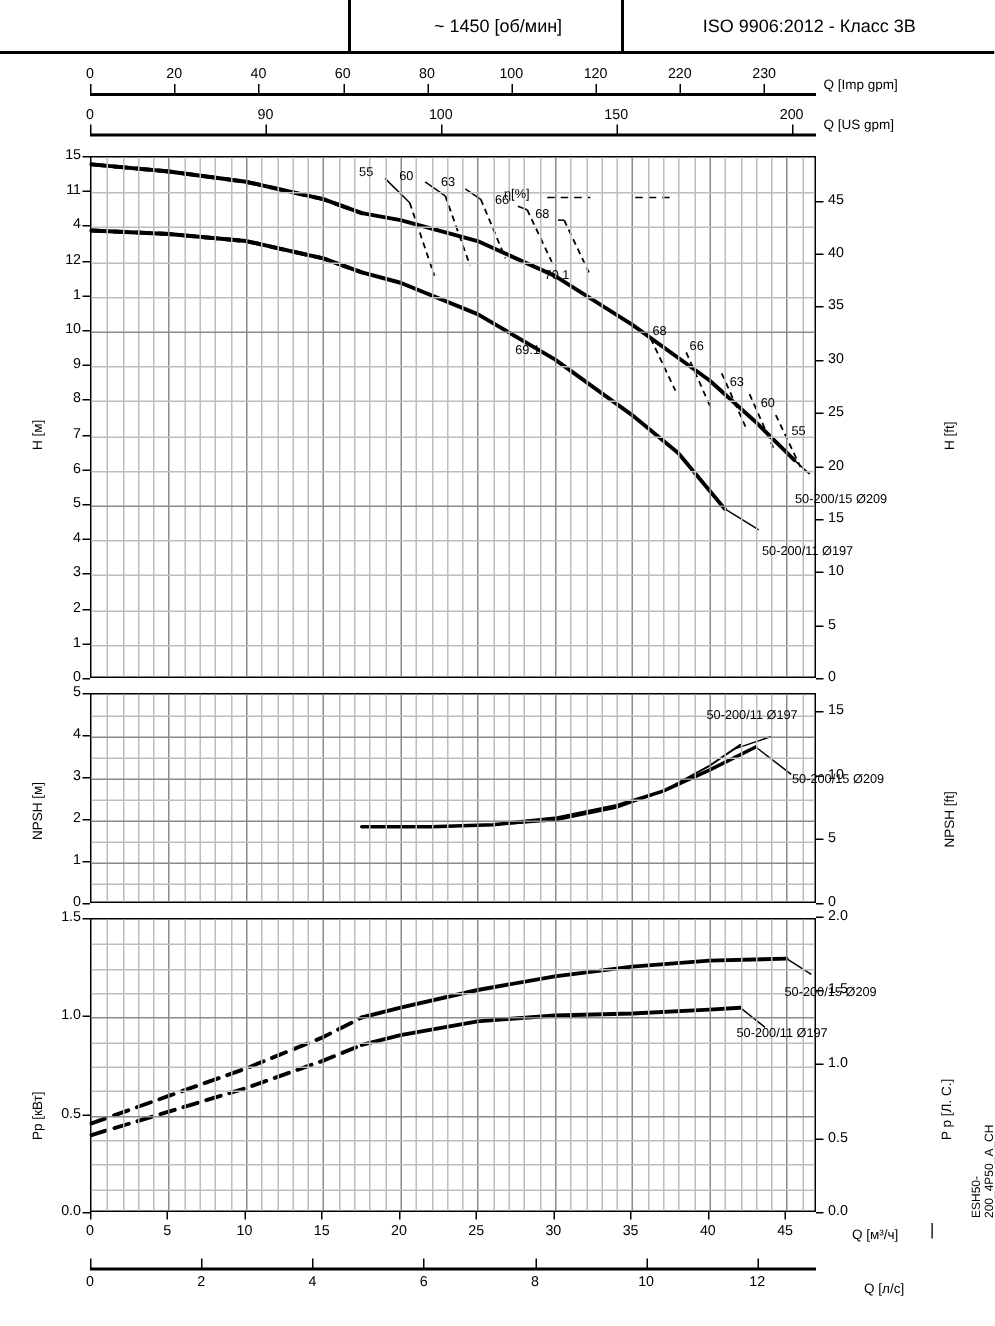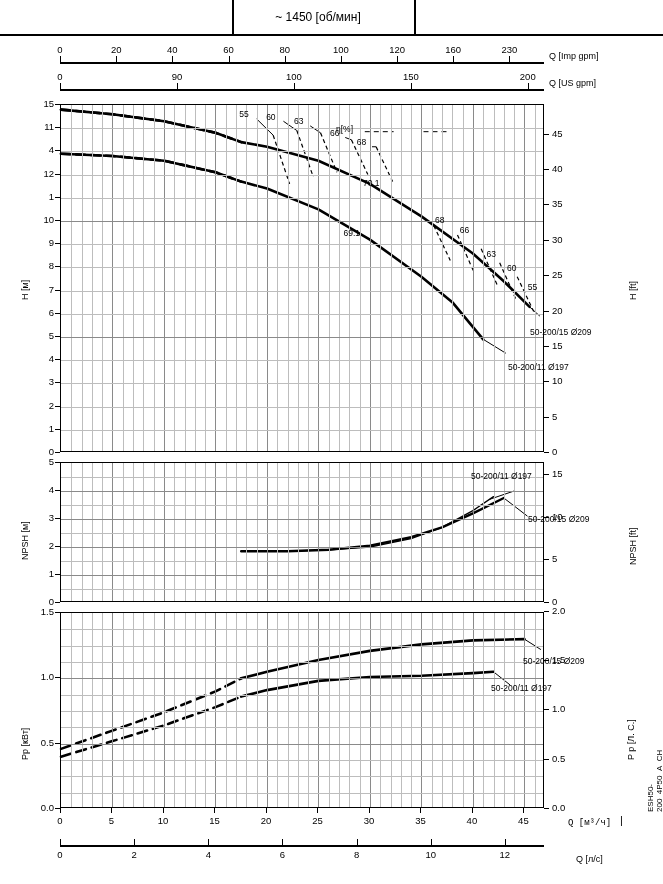--- a/index.html
+++ b/index.html
@@ -32,21 +32,22 @@
   .vcode{position:absolute;font-size:8px;}
 </style>
 </head>
 <body>
 
 <div class="page">
 
   <div class="header">
     <div class="hdr-sep" style="left:232px;"></div>
     <div class="hdr-sep" style="left:414px;"></div>
-    <div class="hdr-cell" style="left:228px;width:180px;font-size:12px;">~ 1450 [об/мин]</div>
+    <div class="hdr-cell" style="left:242px;width:180px;font-size:12px;">~ 1450 [об/мин]</div>
+    <div class="hdr-cell" style="left:416px;width:247px;font-size:12px;">ISO 9906:2012 - Класс 3B</div>
   </div>
 
   <div style="position:absolute;left:60px;top:62px;width:484px;height:1.5px;background:#000;"></div>
 
   <div style="position:absolute;left:60px;top:89px;width:484px;height:1.5px;background:#000;"></div>
 
   <div class="axtitle" style="left:549px;top:51px;">Q [Imp gpm]</div>
   <div class="axtitle" style="left:549px;top:78px;">Q [US gpm]</div>
 
   <div id="impTicks">
@@ -58,21 +59,21 @@
       <div class="ticklbl" style="left:158.35656402020143px;top:44px;width:28px;">40</div>
       <div class="tick" style="left:228.53484603030216px;top:56px;width:1px;height:7px;"></div>
       <div class="ticklbl" style="left:214.53484603030216px;top:44px;width:28px;">60</div>
       <div class="tick" style="left:284.71312804040286px;top:56px;width:1px;height:7px;"></div>
       <div class="ticklbl" style="left:270.71312804040286px;top:44px;width:28px;">80</div>
       <div class="tick" style="left:340.89141005050357px;top:56px;width:1px;height:7px;"></div>
       <div class="ticklbl" style="left:326.89141005050357px;top:44px;width:28px;">100</div>
       <div class="tick" style="left:397.0696920606043px;top:56px;width:1px;height:7px;"></div>
       <div class="ticklbl" style="left:383.0696920606043px;top:44px;width:28px;">120</div>
       <div class="tick" style="left:453.247974070705px;top:56px;width:1px;height:7px;"></div>
-      <div class="ticklbl" style="left:439.247974070705px;top:44px;width:28px;">160</div>
+      <div class="ticklbl" style="left:439.247974070705px;top:44px;width:28px;">220</div>
       <div class="tick" style="left:509.42625608080573px;top:56px;width:1px;height:7px;"></div>
       <div class="ticklbl" style="left:495.42625608080573px;top:44px;width:28px;">230</div>
     </div>
   <div id="usTicks">
       <div class="tick" style="left:60px;top:83px;width:1px;height:7px;"></div>
       <div class="ticklbl" style="left:44px;top:71px;width:32px;">0</div>
       <div class="tick" style="left:176.94499656389502px;top:83px;width:1px;height:7px;"></div>
       <div class="ticklbl" style="left:160.94499656389502px;top:71px;width:32px;">90</div>
       <div class="tick" style="left:293.88999312779004px;top:83px;width:1px;height:7px;"></div>
       <div class="ticklbl" style="left:277.88999312779004px;top:71px;width:32px;">100</div>
@@ -422,21 +423,21 @@
       <div class="ticklbl" style="left:406.4255319148936px;top:815px;width:28px;">35</div>
       <div class="tick" style="left:471.9148936170213px;top:808px;width:1px;height:5px;"></div>
       <div class="ticklbl" style="left:457.9148936170213px;top:815px;width:28px;">40</div>
       <div class="tick" style="left:523.4042553191489px;top:808px;width:1px;height:5px;"></div>
       <div class="ticklbl" style="left:509.4042553191489px;top:815px;width:28px;">45</div>
     </div>
 
   <div class="axtitle vert" style="left:20px;top:760px;">Pp [кВт]</div>
   <div class="axtitle vert" style="left:626px;top:760px;">P p [Л. С.]</div>
 
-  <div class="axtitle" style="left:568px;top:818px;font-family:Liberation Mono, monospace;">Q [м³/ч]</div>
+  <div class="axtitle" style="left:568px;top:818px;">Q [м³/ч]</div>
   <div style="position:absolute;left:60px;top:845px;width:484px;height:1.5px;background:#000;"></div>
   <div id="lsTicks">
       <div class="tick" style="left:60px;top:839px;width:1px;height:7px;"></div>
       <div class="ticklbl" style="left:46px;top:849px;width:28px;">0</div>
       <div class="tick" style="left:134.1446808510638px;top:839px;width:1px;height:7px;"></div>
       <div class="ticklbl" style="left:120.14468085106381px;top:849px;width:28px;">2</div>
       <div class="tick" style="left:208.28936170212765px;top:839px;width:1px;height:7px;"></div>
       <div class="ticklbl" style="left:194.28936170212765px;top:849px;width:28px;">4</div>
       <div class="tick" style="left:282.4340425531915px;top:839px;width:1px;height:7px;"></div>
       <div class="ticklbl" style="left:268.4340425531915px;top:849px;width:28px;">6</div>

